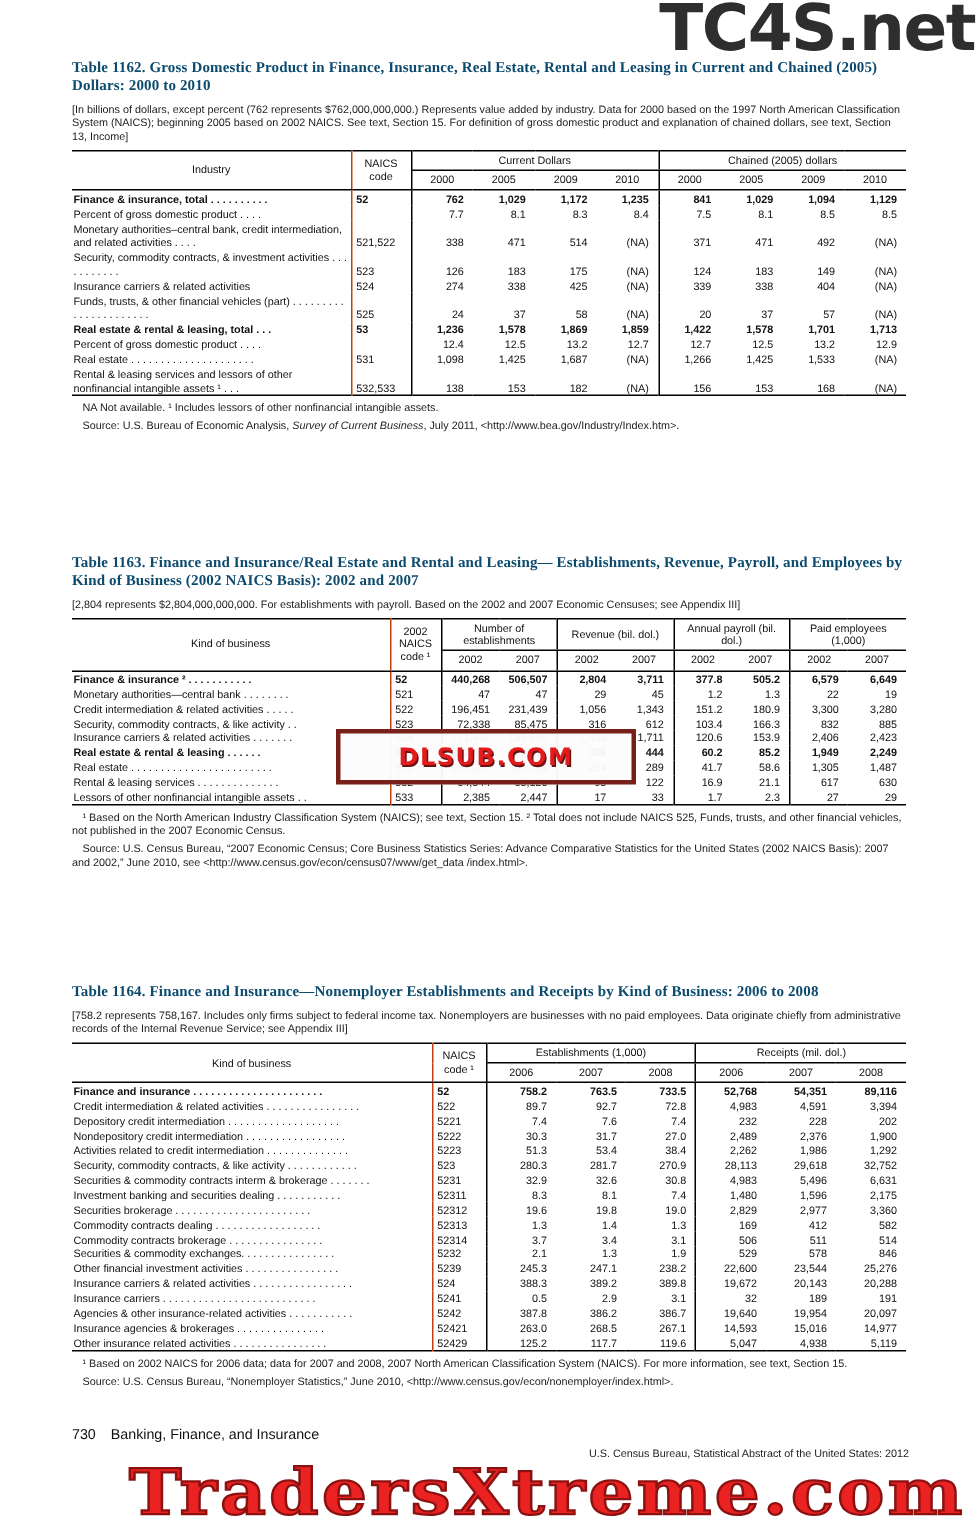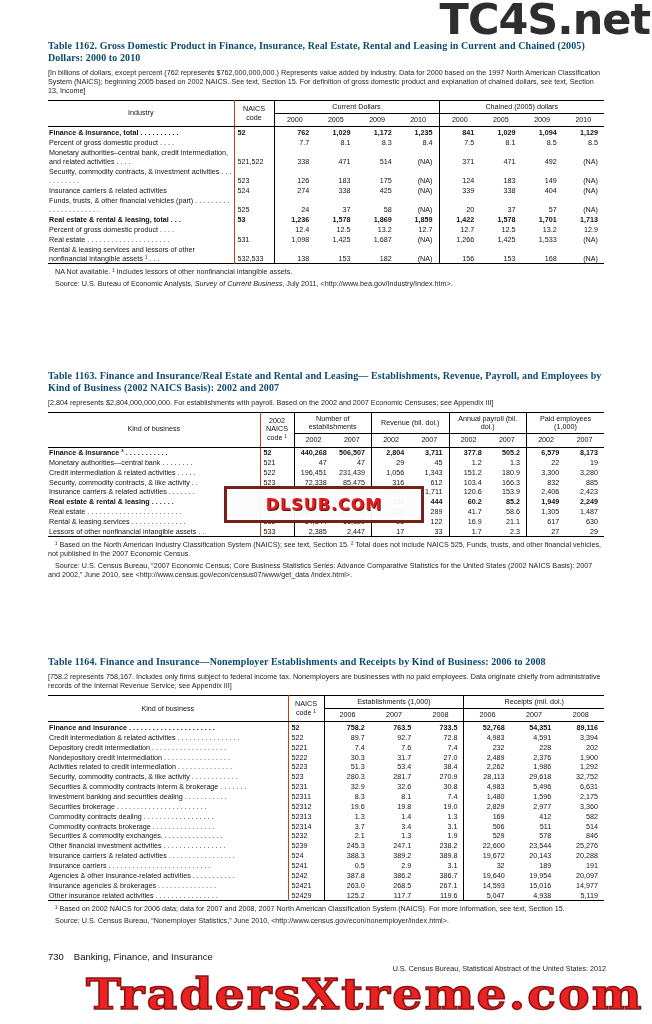--- a/index.html
+++ b/index.html
@@ -233,21 +233,21 @@
           <tr>
             <td class="lbl ind1 b">Finance &amp; insurance ² . . . . . . . . . . .</td>
             <td class="code b">52</td>
             <td class="val b">440,268</td>
             <td class="val b">506,507</td>
             <td class="val b sep">2,804</td>
             <td class="val b">3,711</td>
             <td class="val b sep">377.8</td>
             <td class="val b">505.2</td>
             <td class="val b sep">6,579</td>
-            <td class="val b">8,173</td>
+            <td class="val b">6,649</td>
           </tr>
           <tr>
             <td class="lbl ind0">Monetary authorities—central bank . . . . . . . .</td>
             <td class="code">521</td>
             <td class="val">47</td>
             <td class="val">47</td>
             <td class="val sep">29</td>
             <td class="val">45</td>
             <td class="val sep">1.2</td>
             <td class="val">1.3</td>

